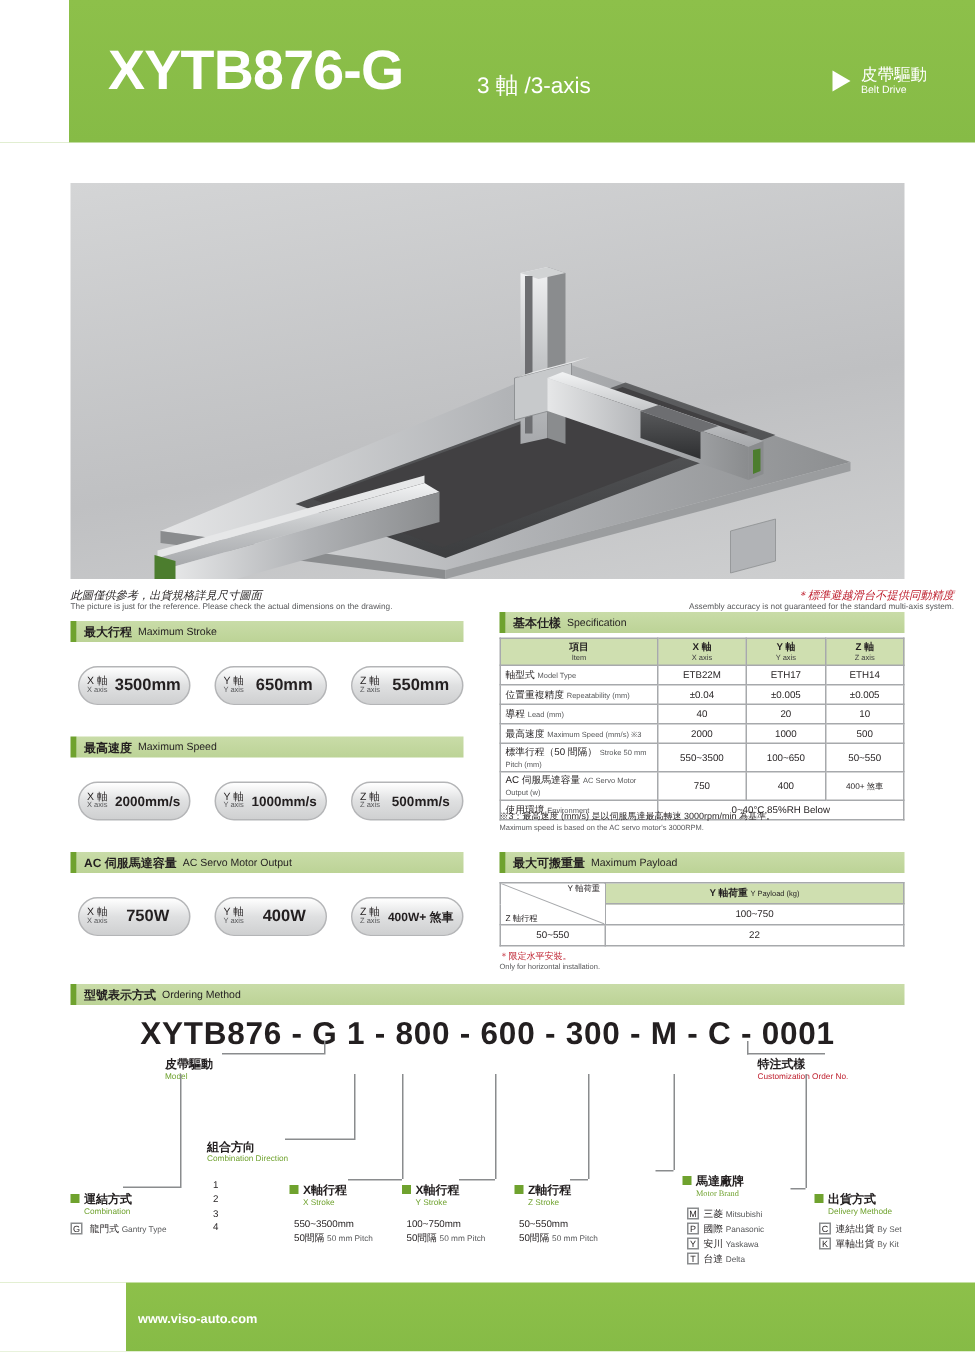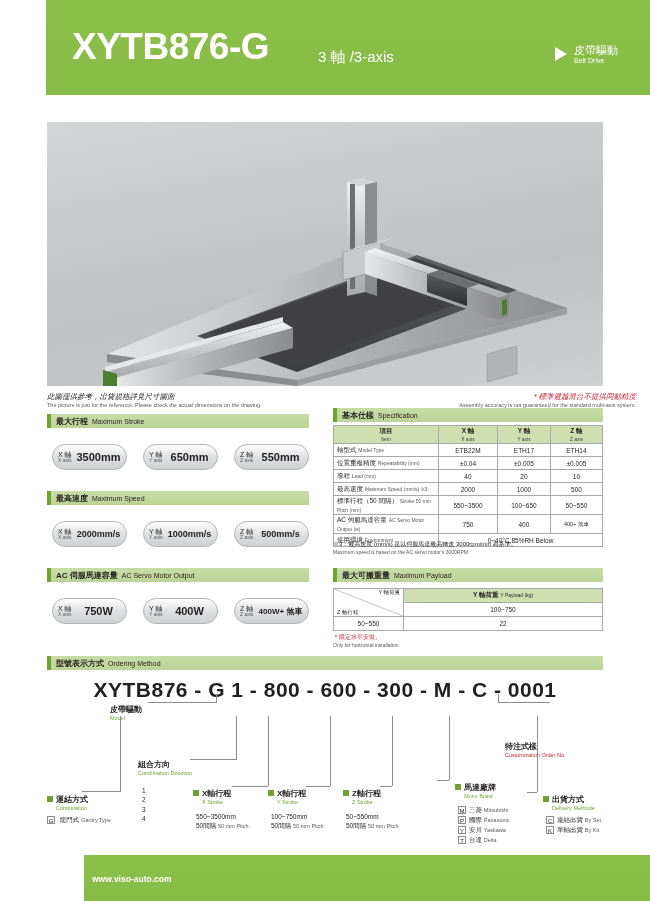--- a/index.html
+++ b/index.html
@@ -133,21 +133,21 @@
   .pl-note .en { display:block; font-size:5px; color:#58595b; }
 
   
   .order-code {
     position:absolute; left:0; top:678px; width:650px; text-align:center;
     font-size:21px; font-weight:bold; color:#231f20; letter-spacing:0.5px;
   }
   .ord-lbl { position:absolute; font-size:7.5px; line-height:1.2; }
   .ord-lbl .zh { font-weight:bold; font-size:8px; color:#231f20; display:block; }
   .ord-lbl .en { font-size:5.5px; color:#6fa22e; display:block; }
-  .ord-lbl.red .zh { color:#231f20;margin-top:37px; }
+  .ord-lbl.red .zh { color:#231f20; }
   .ord-lbl.red .en { color:#be1e2d; }
 
   .ord-list { position:absolute; font-size:6.5px; line-height:1.45; color:#231f20; }
   .ord-list .en { color:#58595b; font-size:5.5px; }
   .green-sq {
     display:inline-block; width:6px; height:6px; background:#6fa22e;
     margin-right:3px;
   }
   .codebox {
     display:inline-block; width:8px; height:8px; border:1px solid #8a8c8e;

